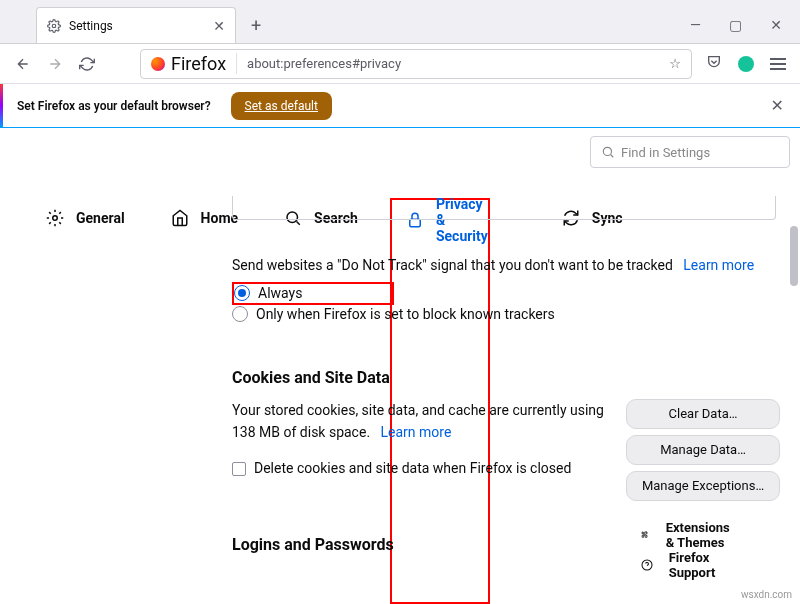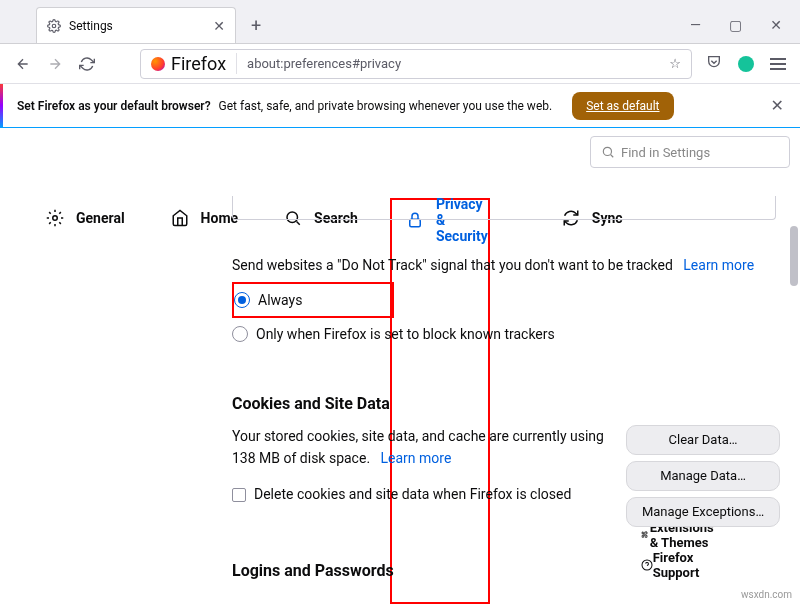--- a/index.html
+++ b/index.html
@@ -31,32 +31,32 @@
   .scrollbar { position: absolute; right: 2px; top: 98px; width: 8px; height: 60px; background: #c0c0c8; border-radius: 4px; }
   
   .sidebar { width: 232px; padding: 70px 0 0 0; display: flex; flex-direction: row; font-weight: bold; }
   .nav-item { height: 40px; display: flex; align-items: center; gap: 12px; padding: 0 0 0 46px; font-size: 14px; color: #0c0c0d; cursor: pointer; }
   .nav-item.active { color: #0060df; }
   .nav-item svg, .nav-item .icn { width: 18px; height: 18px; flex-shrink: 0; }
   .red-box { border: 2px solid #ff0000; }
   .nav-box { margin: 0 26px 0 32px; }
   
   .bottom-links { margin-top: auto; padding-bottom: 24px; }
-  .bottom-link { height: 30px; display: flex; align-items: center; gap: 0; padding: 0 0 0 18px; font-size: 13px; color: #0c0c0d; }
+  .bottom-link { height: 30px; display: flex; align-items: center; gap: 16px; padding: 0 0 0 18px; font-size: 13px; color: #0c0c0d; }
   
   .main { flex: 1; padding: 12px 10px 16px 0; position: relative; }
   .search-box { position: absolute; top: 8px; right: 10px; width: 200px; height: 32px; border: 1px solid #cfcfd8; border-radius: 4px; display: flex; align-items: center; gap: 6px; padding: 0 10px; color: #888; font-size: 13px; }
   .fake-field { margin-top: 56px; height: 24px; border: 1px solid #cfcfd8; border-top: none; border-radius: 0 0 4px 4px; margin-right: 14px; }
   
   .section { margin-top: 36px; padding-right: 10px; }
   .section p { font-size: 14px; color: #0c0c0d; line-height: 1.4; }
   .link { color: #0060df; text-decoration: none; }
   
   .radio-group { margin-top: 6px; }
-  .radio-row { display: flex; align-items: center; gap: 8px; height: 32px; font-size: 14px; }
+  .radio-row { display: flex; align-items: center; gap: 8px; height: 19px; font-size: 14px; }
   .radio { width: 16px; height: 16px; border-radius: 50%; border: 1.5px solid #8f8f9d; display: inline-flex; align-items: center; justify-content: center; }
   .radio.checked { border-color: #0060df; }
   .radio.checked::after { content: ""; width: 8px; height: 8px; background: #0060df; border-radius: 50%; }
   .radio-box { display: inline-block; padding-right: 90px; }
   
   .h2 { font-size: 16px; font-weight: 700; margin-bottom: 12px; }
   .cookies-row { display: flex; justify-content: space-between; gap: 12px; }
   .cookies-text { font-size: 14px; line-height: 1.6; }
   .btn-stack { display: flex; flex-direction: column; gap: 6px; }
   .btn-secondary { min-width: 154px; height: 30px; background: #ededf0; border: 1px solid #d7d7db; border-radius: 10px; font-size: 13px; text-align: center; line-height: 28px; padding: 0 8px; }
@@ -122,21 +122,20 @@
     <span class="hamburger">
         <span></span>
         <span></span>
         <span></span>
       </span>
   </div>
 </div>
 
 <div class="infobar">
   <strong>Set Firefox as your default browser?</strong>
-  <span> Get fast, safe, and private browsing whenever you use the web.</span>
   <button class="btn-primary"><span class="u">Set as default</span></button>
   <span class="close">✕</span>
 </div>
 
 <div class="content">
   <div class="sidebar">
     <div class="nav-item">
       <svg viewBox="0 0 24 24" fill="none" stroke="currentColor" stroke-width="2">
           <circle cx="12" cy="12" r="3"></circle>
           <path d="M12 1v3m0 16v3M4.2 4.2l2.1 2.1m11.4 11.4 2.1 2.1M1 12h3m16 0h3M4.2 19.8l2.1-2.1m11.4-11.4 2.1-2.1"></path>

